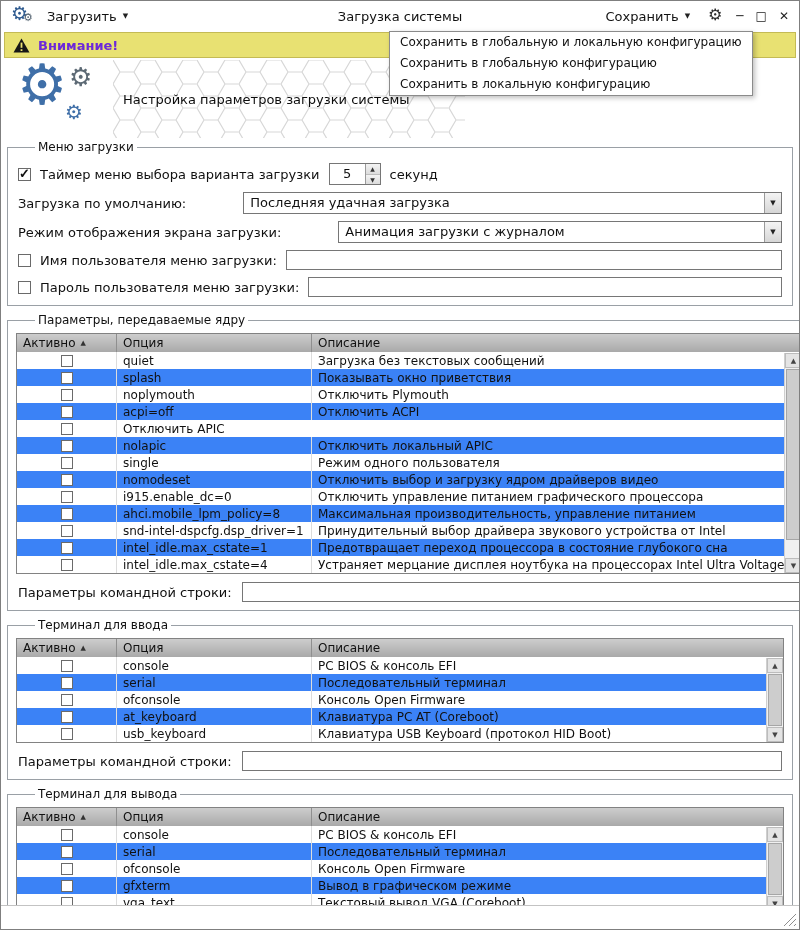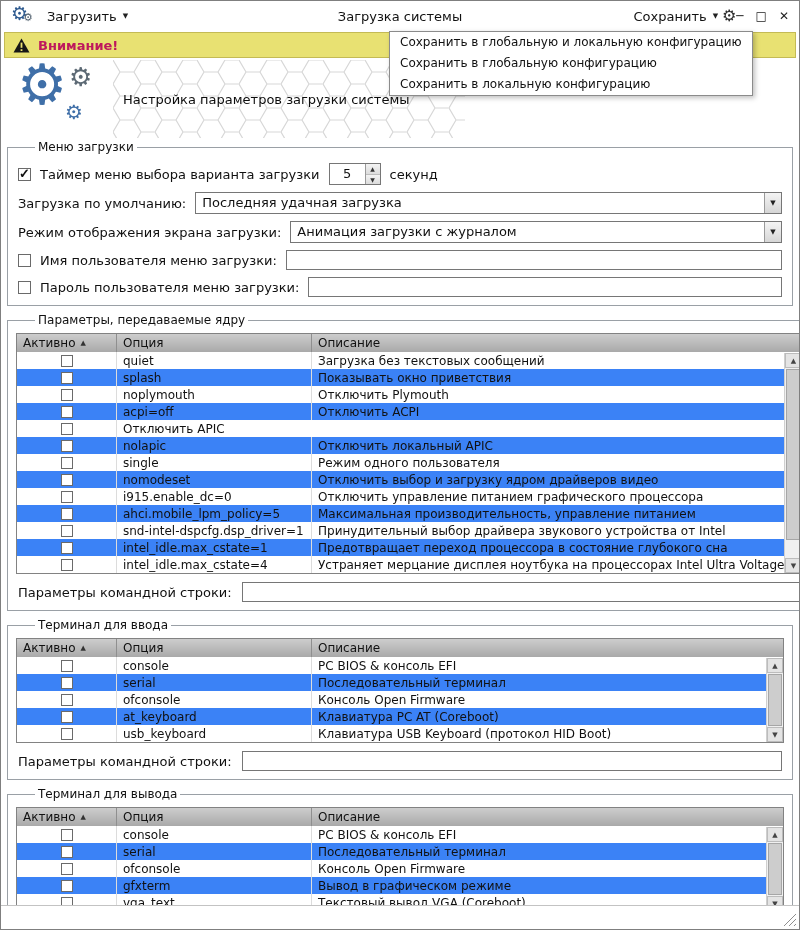--- a/index.html
+++ b/index.html
@@ -3,34 +3,34 @@
 <meta charset="utf-8">
 <style>
   * { box-sizing: border-box; }
   html,body { margin:0; padding:0; background:#e9e9e9; }
   body { width:800px; height:930px; font-family:"DejaVu Sans",sans-serif; }
   .window { width:800px; height:930px; background:#fff; border:1px solid #7f7f7f; position:relative; overflow:hidden; color:#111; }
 
   
   .toolbar { height:30px; display:flex; align-items:center; padding:0 10px; position:relative; background:#fff; }
   .tb-left { display:flex; align-items:center; gap:8px; z-index:2; }
-  .tb-right { margin-left:auto; display:flex; align-items:center; z-index:2; }
+  .tb-right { margin-left:auto; display:flex; gap:14px; z-index:2; }
   .tb-title { position:absolute; left:0; right:0; text-align:center; font-size:13px; }
   .tb-btn { display:flex; align-items:center; gap:6px; background:none; border:none; font-family:inherit; font-size:13px; color:#111; cursor:default; padding:2px 4px; }
   .chev { font-size:7px; color:#222; }
   .appicon { position:relative; width:24px; height:22px; }
   .appicon .ga { position:absolute; left:0; top:-3px; font-size:19px; color:#2e5a8f; }
   .appicon .gb { position:absolute; left:12px; top:6px; font-size:11px; color:#51606e; }
   .gearbtn { font-size:16px; color:#2f2f2f; line-height:16px; }
   .winctl { display:flex; align-items:center; gap:12px; font-size:12px; color:#222; }
   .winctl span { cursor:default; }
 
   
   .warnbar { margin:1px 3px 0 3px; height:26px; background:#e8e172; border:1px solid #c4ba55; display:flex; align-items:center; padding:0 8px; gap:8px; }
-  .warntext { font-size:13px; font-weight:bold; color:#be185d; }
+  .warntext { font-size:13px; font-weight:bold; color:#6d28d9; }
 
   
   .savemenu { position:absolute; top:30px; left:388px; min-width:320px; background:#fff; border:1px solid #8b8b8b; z-index:60; box-shadow:2px 2px 5px rgba(0,0,0,.25); }
   .savemenu .mitem { height:21px; line-height:21px; padding:0 10px; font-size:12px; white-space:nowrap; }
 
   
   .header { height:80px; position:relative; margin-top:2px; }
   .logo { position:absolute; left:10px; top:0; width:104px; height:78px; }
   .logo .g1 { position:absolute; left:6px; top:-8px; font-size:56px; color:#3f6fa8; }
   .logo .g2 { position:absolute; left:58px; top:2px; font-size:26px; color:#5d6a75; }
@@ -46,21 +46,21 @@
 
   input[type=checkbox] { appearance:none; -webkit-appearance:none; width:13px; height:13px; border:1px solid #6a6a6a; background:#fff; margin:0; position:relative; flex:0 0 auto; }
   input[type=checkbox]:checked::after { content:"✓"; position:absolute; left:0; top:-3px; font-size:13px; font-weight:bold; color:#101010; }
 
   .spin { display:flex; width:52px; height:22px; border:1px solid #767676; background:#fff; flex:0 0 auto; }
   .spin-val { flex:1; text-align:center; line-height:20px; font-size:13px; }
   .spin-btns { width:15px; border-left:1px solid #9a9a9a; display:flex; flex-direction:column; }
   .spin-btn { flex:1; font-size:6px; line-height:9px; text-align:center; color:#333; background:linear-gradient(#f3f3f3,#dcdcdc); }
   .spin-btn + .spin-btn { border-top:1px solid #bdbdbd; }
 
-  .combo { flex:1; height:22px; border:1px solid #767676; display:flex; align-items:stretch; background:#fff; }
+  .combo { flex:1; height:22px; border:1px solid #767676; display:flex; align-items:stretch; background:#fff;margin-left:48px; }
   .combo-val { flex:1; padding-left:6px; font-size:13px; line-height:20px; white-space:nowrap; overflow:hidden; }
   .combo-arrow { width:17px; border-left:1px solid #9a9a9a; background:linear-gradient(#f4f4f4,#d6d6d6); display:flex; align-items:center; justify-content:center; font-size:7px; color:#222; }
 
   .tinput { flex:1; height:20px; border:1px solid #767676; font:13px "DejaVu Sans",sans-serif; padding:0 5px; background:#fff; }
 
   
   .tablewrap { position:relative; border:1px solid #828282; background:#fff; margin-top:4px; }
   .thead { display:flex; height:18px; background:linear-gradient(#cdcdcd,#a9a9a9); font-size:12px; }
   .th { line-height:18px; padding-left:6px; border-right:1px solid #8f8f8f; white-space:nowrap; overflow:hidden; }
   .th.active { width:100px; display:flex; align-items:center; gap:5px; }
@@ -264,21 +264,21 @@
             <div class="td active">
               <input type="checkbox" style="">
             </div>
             <div class="td option">i915.enable_dc=0</div>
             <div class="td desc">Отключить управление питанием графического процессора</div>
           </div>
           <div class="trow odd">
             <div class="td active">
               <input type="checkbox" style="">
             </div>
-            <div class="td option">ahci.mobile_lpm_policy=5</div>
+            <div class="td option">ahci.mobile_lpm_policy=8</div>
             <div class="td desc">Максимальная производительность, управление питанием</div>
           </div>
           <div class="trow">
             <div class="td active">
               <input type="checkbox" style="">
             </div>
             <div class="td option">snd-intel-dspcfg.dsp_driver=1</div>
             <div class="td desc">Принудительный выбор драйвера звукового устройства от Intel</div>
           </div>
           <div class="trow odd">

